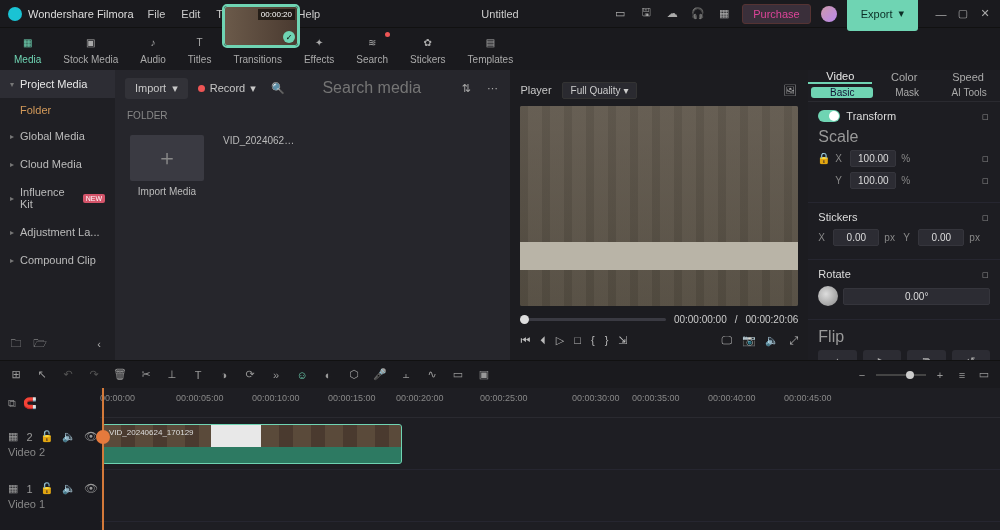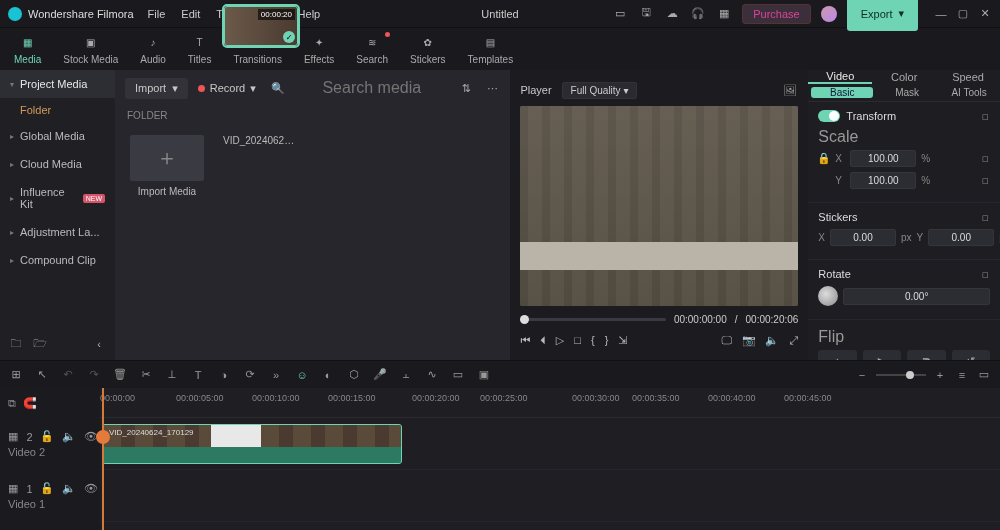--- a/index.html
+++ b/index.html
@@ -66,21 +66,21 @@
 .ptabs2 { display:flex; height:26px; border-bottom:1px solid #2a2a30;}
 .ptab2 { flex:1; display:flex; align-items:center; justify-content:center; cursor:pointer; color:#aaa; font-size:10px;}
 .ptab2.active { background:#6fd4b3; color:#113; border-radius:3px; margin:3px;}
 .prop-sec { padding:8px 10px; border-bottom:1px solid #262630;}
 .prop-hdr { display:flex; align-items:center; gap:6px; color:#ddd; font-size:11px; margin-bottom:6px;}
 .toggle { width:22px; height:12px; background:#6fd4b3; border-radius:6px; position:relative;}
 .toggle::after{content:"";position:absolute;right:1px;top:1px;width:10px;height:10px;border-radius:50%;background:#fff;}
 .diamond { margin-left:auto; color:#888; font-size:10px; transform:rotate(45deg);}
 .prop-label { font-size:16px; color:#999; margin-bottom:4px;}
 .prop-row { display:flex; align-items:center; gap:5px; margin-bottom:5px;}
-.val-input { background:#2c2c33; border:1px solid #35353c; text-align:center; padding:2px 4px; font-size:10px; border-radius:2px; color:#ddd; width:66px;}
+.val-input { background:#2c2c33; border:1px solid #35353c; text-align:center; padding:2px 4px; font-size:10px; border-radius:2px; color:#ddd; width:46px;}
 .unit { color:#888; font-size:10px; width:14px;}
 .axis-lbl { color:#888; font-size:10px; width:10px;}
 .knob { width:20px;height:20px;border-radius:50%;background:radial-gradient(circle at 40% 40%,#ddd,#888);}
 .flip-row { display:flex; gap:6px;}
 .flip-btn { flex:1; background:#2c2c33; height:22px; display:flex; align-items:center; justify-content:center; border-radius:3px; cursor:pointer; color:#aaa;}
 .timeline-bar { height:28px; background:#1a1a1e; display:flex; align-items:center; padding:0 8px; gap:10px; border-top:1px solid #111;}
 .timeline-bar .tbtn { color:#999; cursor:pointer; width:16px; text-align:center;}
 .zoom-ctrl { display:flex; align-items:center; gap:6px; margin-left:auto;}
 .zoom-track { width:50px; height:2px; background:#444; position:relative;}
 .zoom-track::after{content:"";position:absolute;right:12px;top:-3px;width:8px;height:8px;border-radius:50%;background:#ccc;}
@@ -409,21 +409,21 @@
       <div class="lbl">Video 1</div>
     </div>
   </div>
   <div class="tl-right">
     <div class="playhead"></div>
     <div class="ruler">
       <span class="tick" style="left:0">00:00:00</span>
       <span class="tick" style="left:76px">00:00:05:00</span>
       <span class="tick" style="left:152px">00:00:10:00</span>
       <span class="tick" style="left:228px">00:00:15:00</span>
-      <span class="tick" style="left:312px">00:00:20:00</span>
+      <span class="tick" style="left:296px">00:00:20:00</span>
       <span class="tick" style="left:380px">00:00:25:00</span>
       <span class="tick" style="left:472px">00:00:30:00</span>
       <span class="tick" style="left:532px">00:00:35:00</span>
       <span class="tick" style="left:608px">00:00:40:00</span>
       <span class="tick" style="left:684px">00:00:45:00</span>
     </div>
     <div class="track-lane">
       <div class="clip" style="left:2px;width:300px">
         <span class="clip-lbl">VID_20240624_170129</span>
         <div style="display:flex;width:100%;height:22px">

